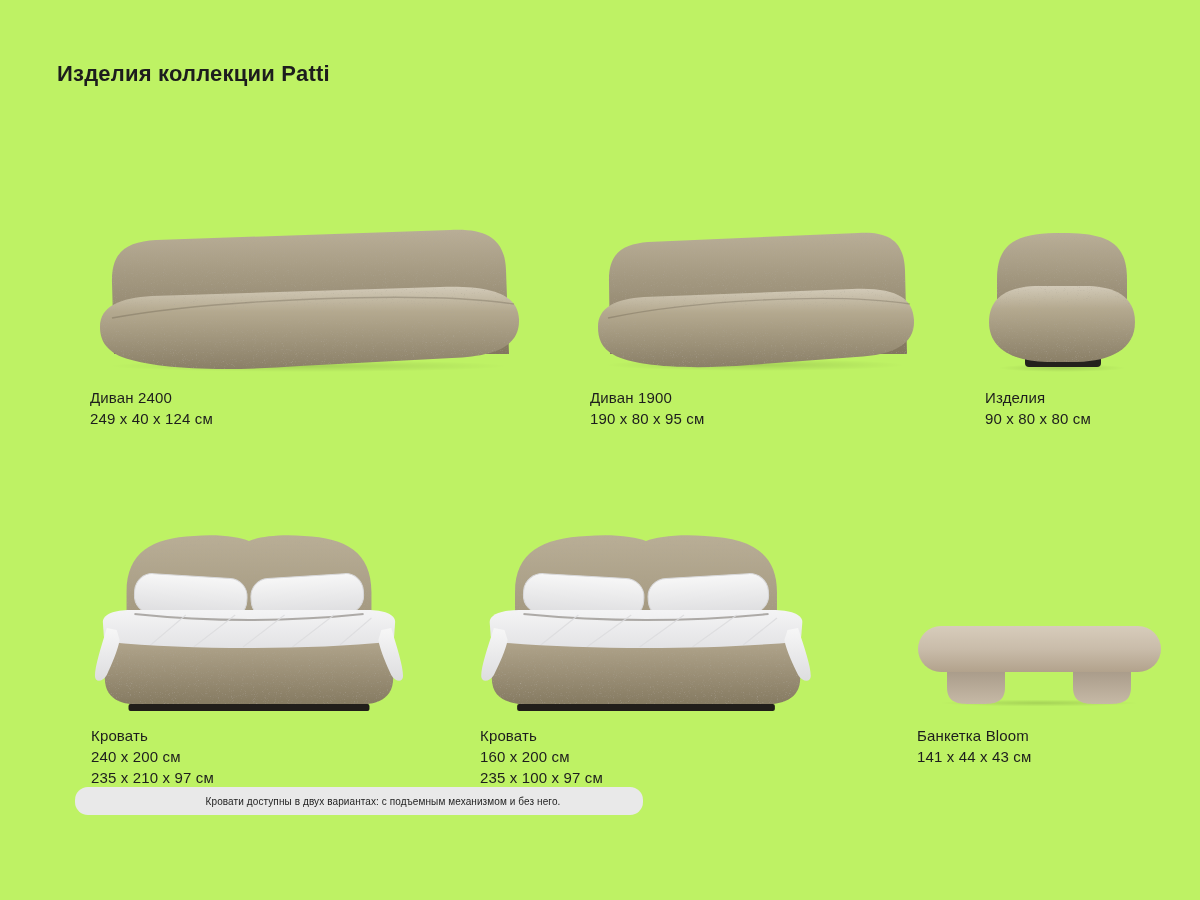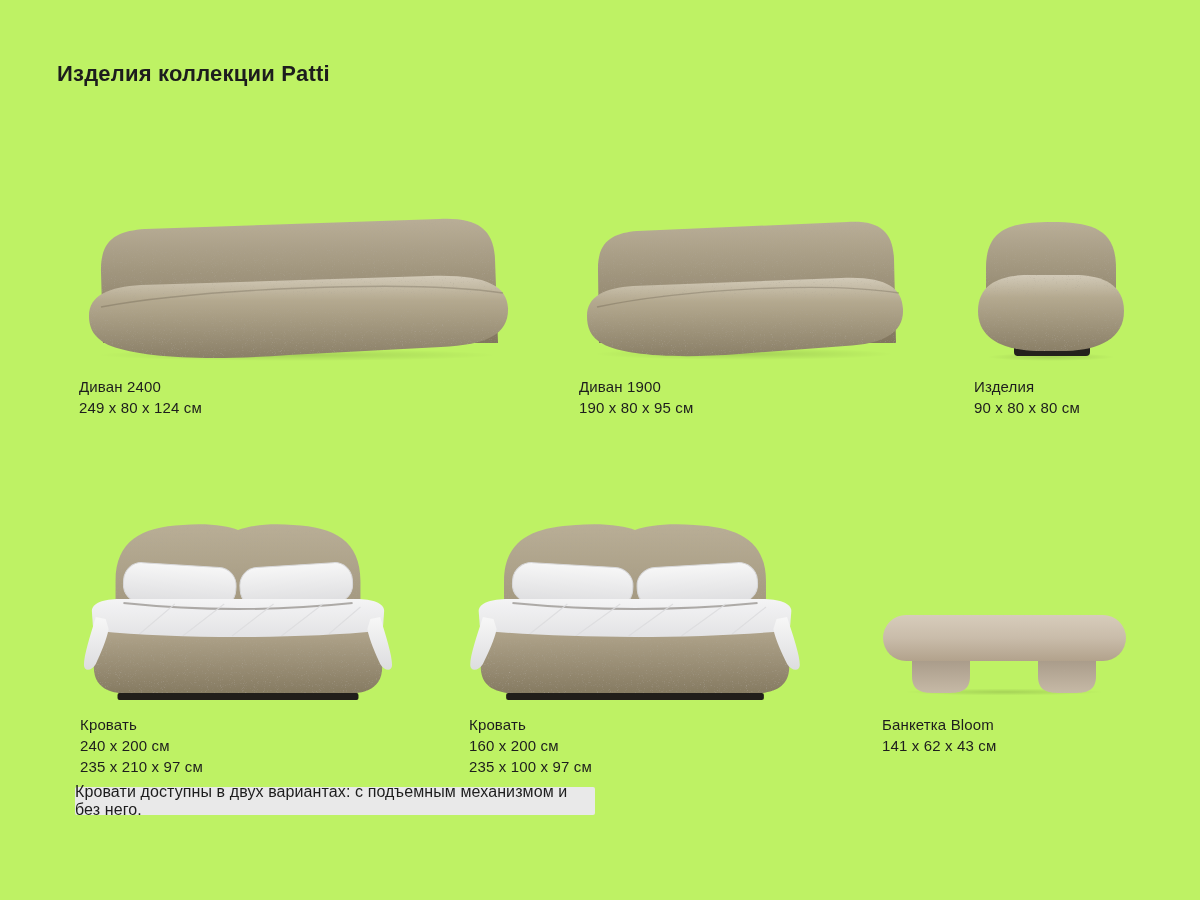--- a/index.html
+++ b/index.html
@@ -4,39 +4,39 @@
 <style>
   html,body{margin:0;padding:0;background:#ffffff;}
   .stage{
     position:relative;width:1200px;height:900px;background:#bef264;overflow:hidden;
     font-family:"Liberation Sans", sans-serif;color:var(--text,#1d1d1d);
   }
   .title{
     position:absolute;left:57px;top:46px;font-size:22px;font-weight:700;
     letter-spacing:.2px;color:var(--text,#1d1d1d);
   }
-  figure.product{position:absolute;margin:4px;padding:0;}
+  figure.product{position:absolute;margin:15px;padding:0;}
   figure.product svg.art{display:block;}
   figcaption{
     position:absolute;left:0;font-size:15px;line-height:21px;
     letter-spacing:.15px;white-space:nowrap;color:var(--text,#1d1d1d);
   }
   .pname{font-weight:500;}
   .pdim{font-weight:400;}
   .p1{left:75px;top:213px;width:436px;}  .p1 figcaption{top:159px;}
   .p2{left:575px;top:215px;width:331px;} .p2 figcaption{top:157px;}
   .p3{left:968px;top:210px;width:158px;} .p3 figcaption{top:162px;left:2px;}
   .p4{left:76px;top:515px;width:316px;}  .p4 figcaption{top:195px;}
   .p5{left:462px;top:515px;width:338px;} .p5 figcaption{top:195px;left:3px;}
-  .p6{left:878px;top:610px;width:245px;} .p6 figcaption{top:100px;}
+  .p6{left:902px;top:610px;width:245px;} .p6 figcaption{top:100px;}
   .note{
     position:absolute;left:75px;top:787px;width:520px;height:28px;
-    background:var(--note-bg,#e9e9e9);border-radius:2px;
+    background:var(--note-bg,#e9e9e9);border-radius:13px;
     display:flex;align-items:center;justify-content:center;
-    font-size:16px;letter-spacing:.1px;color:var(--text,#1d1d1d);
+    font-size:10px;letter-spacing:.1px;color:var(--text,#1d1d1d);padding-left:48px;
   }
 </style>
 </head>
 <body>
 
 <div class="stage">
 
   <svg width="0" height="0" style="position:absolute" aria-hidden="true">
     <defs>
       <filter id="fBoucle" x="-2%" y="-2%" width="104%" height="104%">
@@ -97,21 +97,21 @@
 
   <figure class="product p1">
     <svg class="art" width="436" height="145" viewBox="0 0 436 145">
       <ellipse cx="218" cy="138" rx="200" ry="6" fill="url(#gShad)"></ellipse>
       <path d="M24 126 L22 55 C21 22 38 14 66 12 L360 2 C398 0 415 12 416 42 L419 126 Z" fill="url(#gFab)" filter="url(#fBoucle)"></path>
       <path d="M10 99 C10 78 30 70 62 68 L350 59 C405 57 428 68 429 91 C430 116 410 128 362 130 L210 138 C130 144 64 141 32 129 C15 122 10 111 10 99 Z" fill="url(#gFabL)" filter="url(#fBoucle)"></path>
       <path d="M22 90 C120 72 330 62 424 76" fill="none" stroke="#3c3424" stroke-opacity="0.22" stroke-width="1.4"></path>
     </svg>
     <figcaption>
       <div class="pname">Диван 2400</div>
-      <div class="pdim">249 x 80 x 124 см</div>
+      <div class="pdim">249 x 40 x 124 см</div>
     </figcaption>
   </figure>
 
   <figure class="product p2">
     <svg class="art" width="331" height="142" viewBox="0 0 331 142">
       <ellipse cx="165" cy="135" rx="150" ry="6" fill="url(#gShad)"></ellipse>
       <path d="M20 124 L19 52 C18 22 34 14 58 12 L268 3 C300 1 314 12 315 40 L317 124 Z" fill="url(#gFab)" filter="url(#fBoucle)"></path>
       <path d="M8 97 C8 77 26 69 54 67 L262 59 C306 57 323 68 324 90 C325 113 306 125 266 127 L160 135 C95 140 44 136 24 125 C11 118 8 108 8 97 Z" fill="url(#gFabL)" filter="url(#fBoucle)"></path>
       <path d="M18 88 C100 71 240 62 320 74" fill="none" stroke="#3c3424" stroke-opacity="0.22" stroke-width="1.4"></path>
     </svg>
@@ -188,19 +188,19 @@
 
   <figure class="product p6">
     <svg class="art" width="245" height="82" viewBox="0 0 245 82">
       <ellipse cx="122" cy="78" rx="100" ry="3.5" fill="url(#gShad)"></ellipse>
       <path d="M30 34 L30 62 C30 76 38 79 52 79 L66 79 C80 79 88 76 88 62 L88 34 Z" fill="url(#gLeg)" filter="url(#fSuede)"></path>
       <path d="M156 34 L156 62 C156 76 164 79 178 79 L192 79 C206 79 214 76 214 62 L214 34 Z" fill="url(#gLeg)" filter="url(#fSuede)"></path>
       <rect x="1" y="1" width="243" height="46" rx="23" fill="url(#gBench)" filter="url(#fSuede)"></rect>
     </svg>
     <figcaption>
       <div class="pname">Банкетка Bloom</div>
-      <div class="pdim">141 x 62 x 43 см</div>
+      <div class="pdim">141 x 44 x 43 см</div>
     </figcaption>
   </figure>
 
   <div class="note">Кровати доступны в двух вариантах: с подъемным механизмом и без него.</div>
 
 </div>
 
 </body></html>

